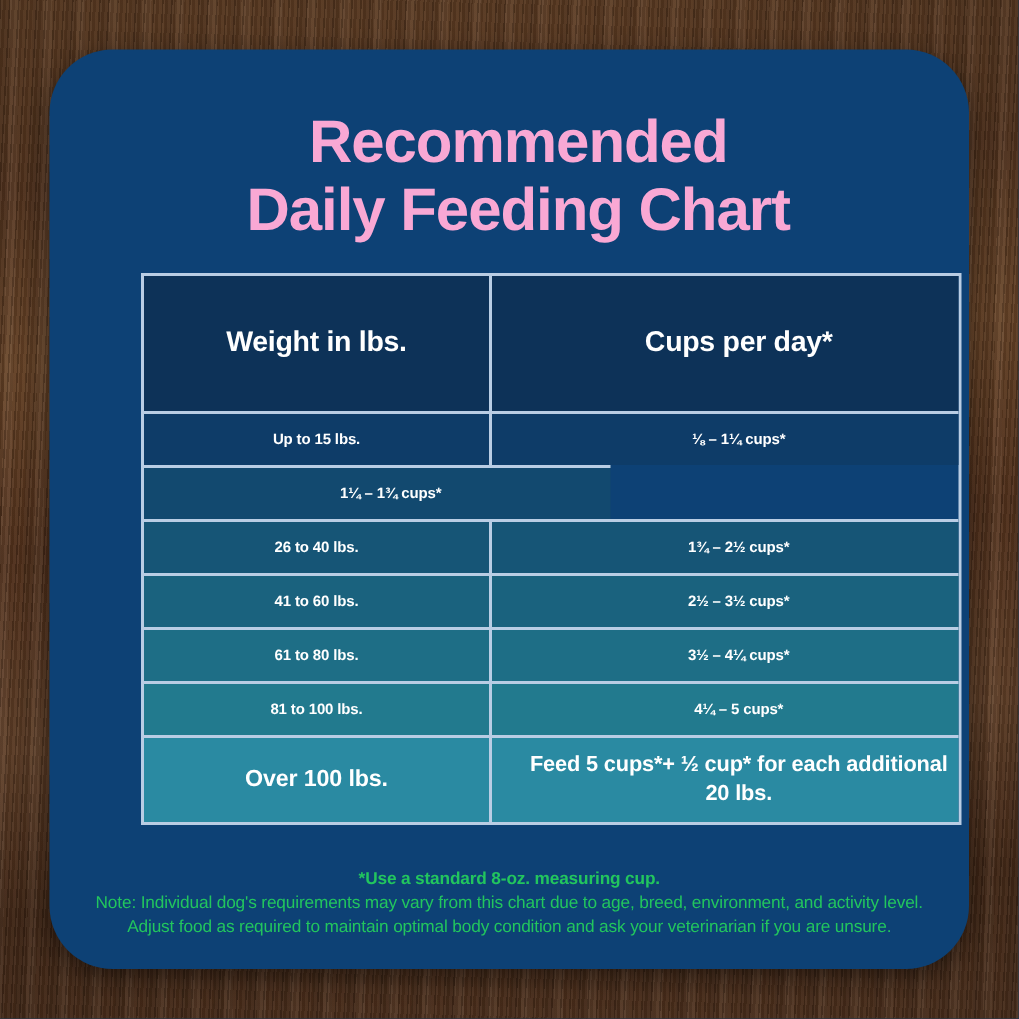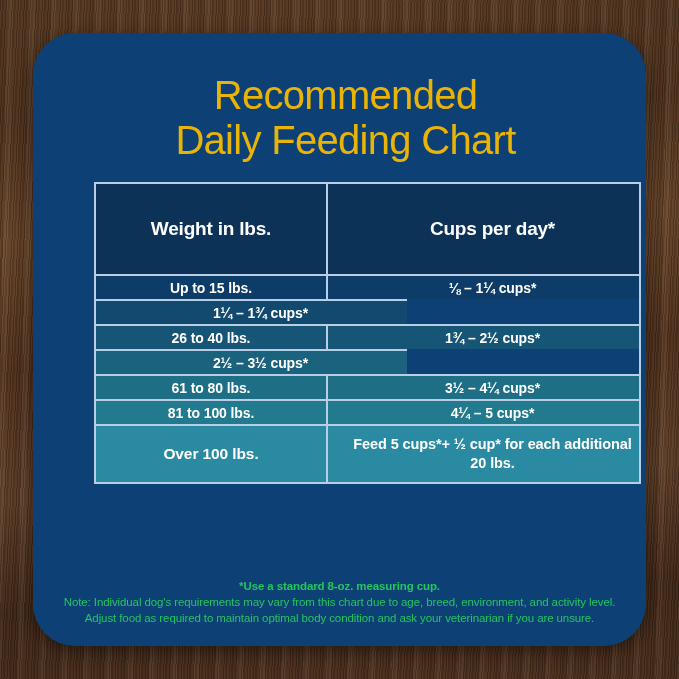--- a/index.html
+++ b/index.html
@@ -35,22 +35,22 @@
   .card{
     position:absolute;left:33px;top:33px;width:613px;height:613px;
     background:#0d4175;border-radius:42px;
     box-shadow:0 5px 18px rgba(0,0,0,0.45);
     overflow:hidden;
   }
 
   
   .title{
     position:absolute;left:0;right:0;top:40px;
-    text-align:center;color:#eab308;
-    font-size:40px;line-height:45px;font-weight:400;
+    text-align:center;color:#f9a8d4;
+    font-size:40px;line-height:45px;font-weight:700;
     letter-spacing:-0.7px;
     padding-left:12px;
   }
   .title .l2{display:block;}
 
   
   .table{
     position:absolute;left:33px;top:149px;width:547px;
     border:2px solid #b9cde4;
     box-sizing:border-box;
@@ -61,21 +61,21 @@
     box-sizing:border-box;
     display:flex;align-items:center;justify-content:center;
     text-align:center;color:#ffffff;
     padding:2px 6px;
   }
   .c1{width:232px;border-right:2px solid #b9cde4;}
   .c2{width:311px;padding-left:24px;}
   .row + .row .cell{border-top:2px solid #b9cde4;}
 
   .head .cell{height:90px;font-size:19px;font-weight:700;letter-spacing:-0.2px;}
-  .body .cell{height:25px;font-size:14px;font-weight:700;letter-spacing:-0.1px;}
+  .body .cell{height:36px;font-size:10px;font-weight:700;letter-spacing:-0.1px;}
   .body.last .cell{height:58px;font-weight:700;}
   .body.last .c2{font-size:14.5px;line-height:19px;font-weight:700;}
   .body.last .c1{font-size:15.5px;}
 
   
   .notes{
     position:absolute;left:18px;right:18px;top:545px;
     text-align:center;color:#22c55e;
   }
   .note-bold{font-size:11.5px;font-weight:700;line-height:16px;letter-spacing:-0.1px;}
@@ -111,20 +111,21 @@
       <div class="row body">
         <div class="cell c2" style="background: rgb(18, 73, 111);">1¼ – 1¾  cups*</div>
       </div>
 
       <div class="row body">
         <div class="cell c1" style="background: rgb(22, 85, 118);">26 to 40 lbs.</div>
         <div class="cell c2" style="background: rgb(22, 85, 118);">1¾ – 2½ cups*</div>
       </div>
 
       <div class="row body">
+        <div class="cell c1" style="background: rgb(26, 98, 126);">41 to 60 lbs.</div>
         <div class="cell c2" style="background: rgb(26, 98, 126);">2½ – 3½ cups*</div>
       </div>
 
       <div class="row body">
         <div class="cell c1" style="background: rgb(30, 110, 134);">61 to 80 lbs.</div>
         <div class="cell c2" style="background: rgb(30, 110, 134);">3½ – 4¼ cups*</div>
       </div>
 
       <div class="row body">
         <div class="cell c1" style="background: rgb(34, 122, 142);">81 to 100 lbs.</div>

